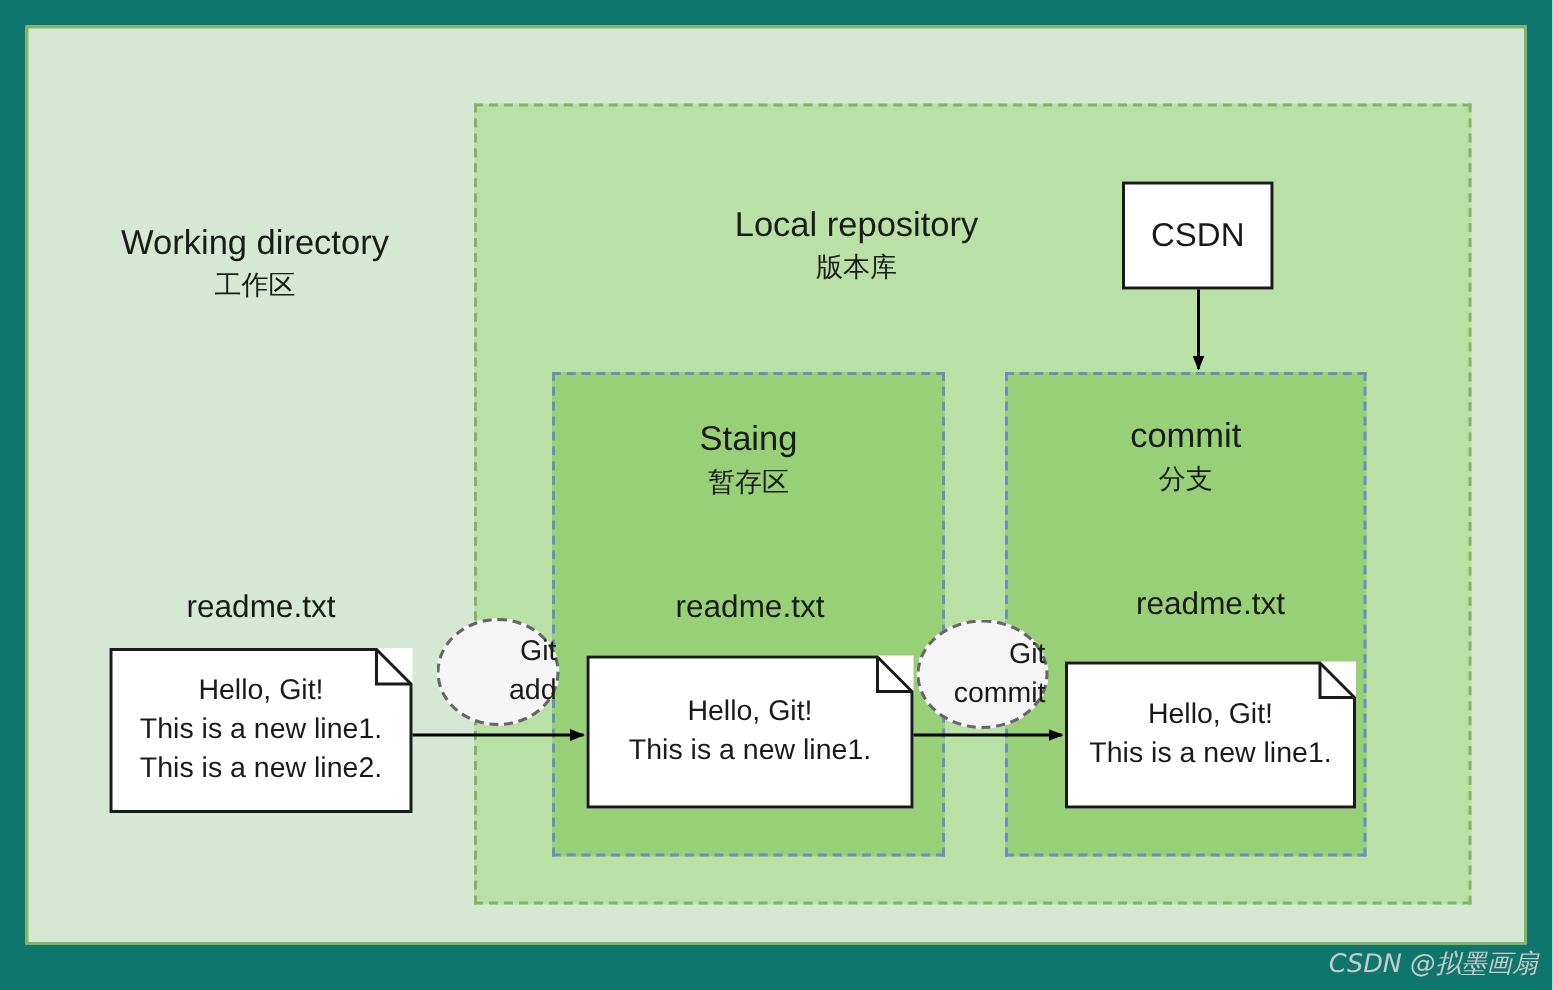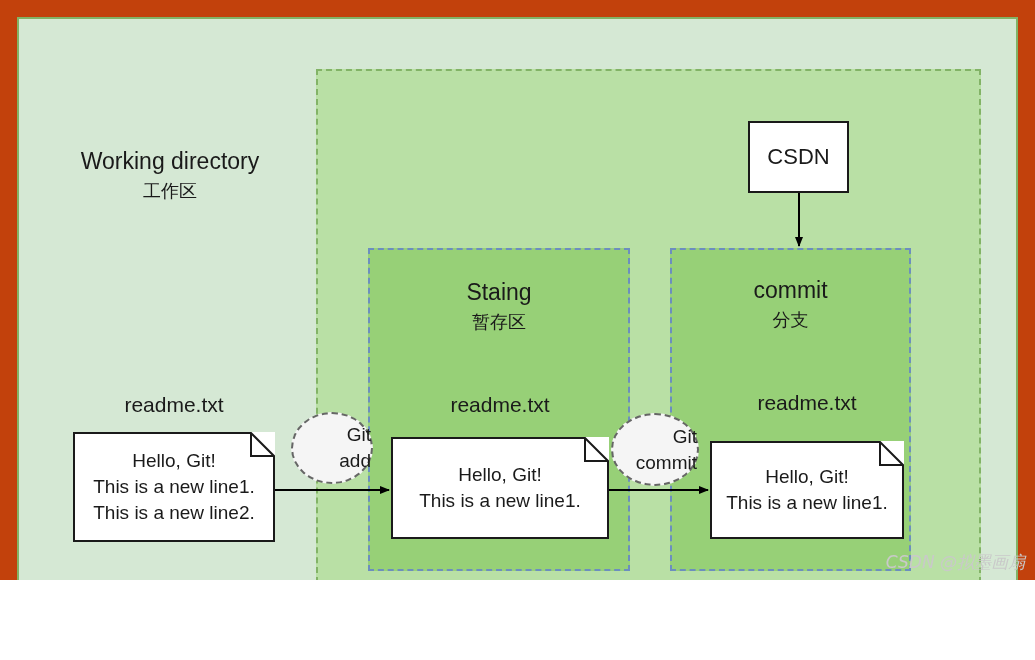--- a/index.html
+++ b/index.html
@@ -3,22 +3,22 @@
 <meta charset="utf-8">
 <style>
   html, body {
     margin: 0;
     padding: 0;
     background: #ffffff;
   }
   #canvas {
     position: relative;
     width: 1035px;
-    height: 580px;
-    background: #c2410c;
+    height: 660px;
+    background: #0f766e;
     font-family: "Liberation Sans", sans-serif;
     overflow: hidden;
   }
 
   
   .zone { position: absolute; box-sizing: border-box; }
 
   #working-zone {
     left: 17px; top: 17px;
     width: 1001px; height: 613px;
@@ -170,20 +170,24 @@
 
   <div class="zone" id="staging-zone"></div>
 
   <div class="zone" id="master-zone"></div>
 
   <div class="zone-title" id="working-title">
     <span class="en">Working directory</span>
     <span class="zh">工作区</span>
   </div>
 
+  <div class="zone-title" id="local-title">
+    <span class="en">Local repository</span>
+    <span class="zh">版本库</span>
+  </div>
 
   <div class="zone-title" id="staging-title">
     <span class="en">Staing</span>
     <span class="zh">暂存区</span>
   </div>
 
   <div class="zone-title" id="master-title">
     <span class="en">commit</span>
     <span class="zh">分支</span>
   </div>

